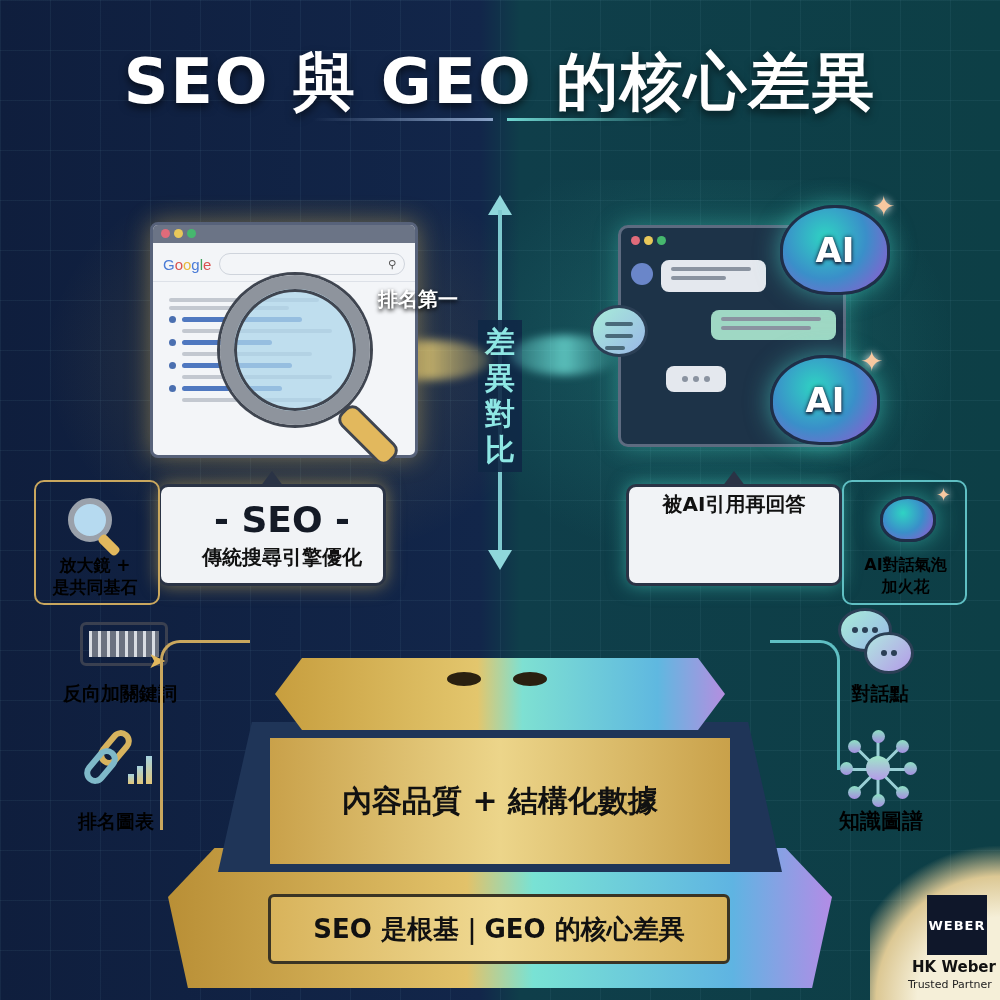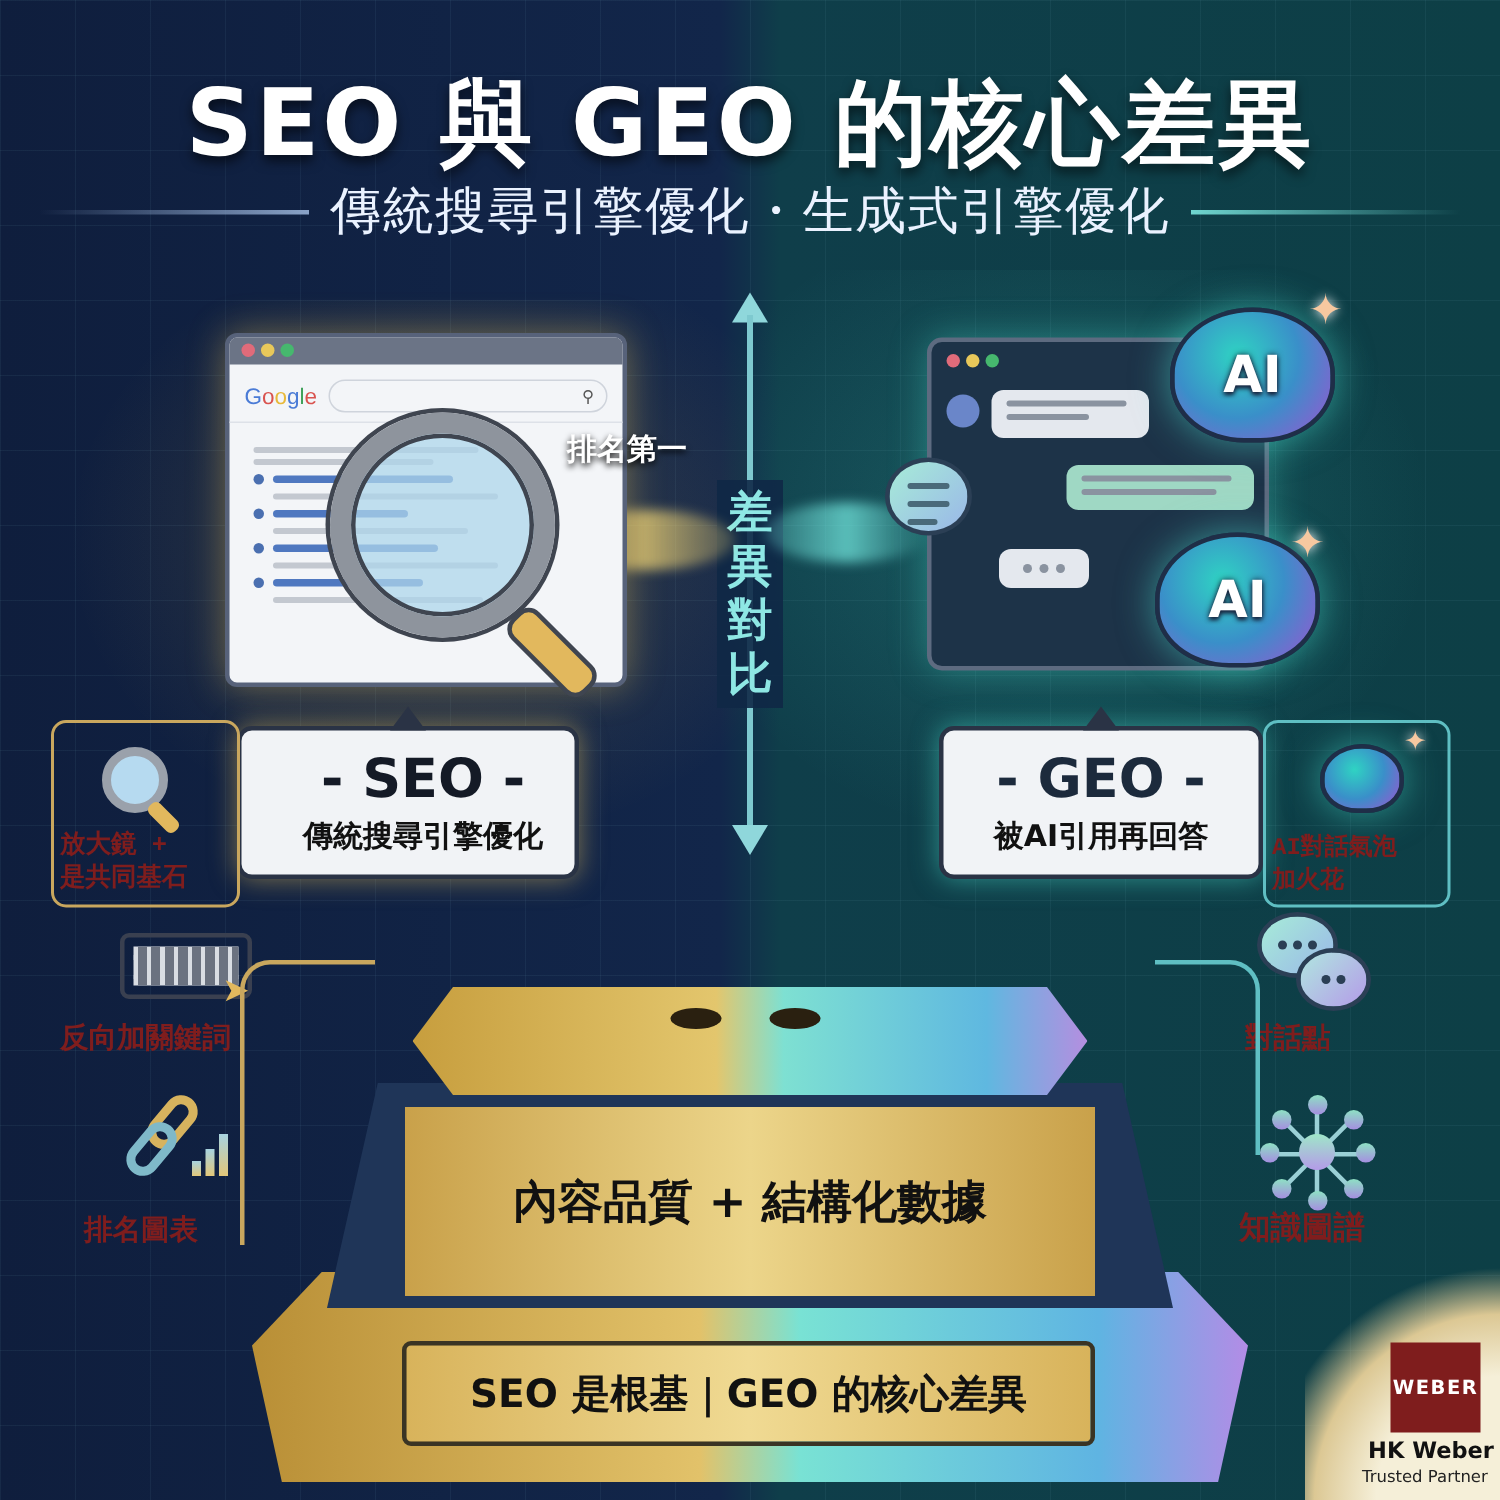--- a/index.html
+++ b/index.html
@@ -124,21 +124,21 @@
   .callout .big { font-size:36px; font-weight:bold; margin-top:12px; color:#141a26; }
   .callout.geo .big { color:#1c2a3c; }
   .callout .small { font-size:20px; font-weight:bold; margin-top:4px; }
   .callout::before { content:""; position:absolute; top:-16px; left:50%; transform:translateX(-50%);
     border-left:12px solid transparent; border-right:12px solid transparent; border-bottom:16px solid #2a3345; }
 
   
   .side-box { position:absolute; border-radius:10px; }
   .side-box.left { left:34px; top:480px; width:126px; height:125px; border:2px solid #c9a75e; }
   .side-box.right { left:842px; top:480px; width:125px; height:125px; border:2px solid #5fbfc3; }
-  .side-label { position:absolute; font-size:17px; font-weight:bold; color:#7f1d1d; text-align:left; line-height:22px;font-family:Liberation Mono, monospace; }
+  .side-label { position:absolute; font-size:17px; font-weight:bold; color:#000000; text-align:center; line-height:22px; }
 
   .icon-mag-small { position:absolute; left:68px; top:498px; width:44px; height:44px; border-radius:50%;
     border:6px solid #9aa1ab; background:#b6daf0; }
   .icon-mag-small-h { position:absolute; left:104px; top:533px; width:10px; height:24px; background:#e2b85d; transform:rotate(-45deg); border-radius:4px; }
 
   .keyboard { position:absolute; left:80px; top:622px; width:88px; height:44px; background:#d9dde3; border:3px solid #3a4050; border-radius:6px;
     background-image: repeating-linear-gradient(90deg, #6b7280 0 6px, transparent 6px 9px),
                       repeating-linear-gradient(0deg, transparent 0 10px, #d9dde3 10px 13px);
     background-size: 100% 100%; background-clip: content-box; padding:6px; }
   .cursor { position:absolute; left:148px; top:648px; color:#e2b85d; font-size:22px; }
@@ -182,36 +182,35 @@
   .ped-base { position:absolute; left:168px; top:848px; width:664px; height:140px;
     background: linear-gradient(90deg, #b98f36 0%, #e2c26a 45%, #79e2d4 55%, #5fb4e2 85%, #b38ce6 100%);
     clip-path: polygon(7% 0, 93% 0, 100% 35%, 97% 100%, 3% 100%, 0 35%); }
   .ped-plaque { position:absolute; left:268px; top:894px; width:462px; height:70px;
     background: linear-gradient(90deg,#d8b35b,#f0da93 50%,#d8b35b); border:3px solid #3a3424; border-radius:6px;
     display:flex; align-items:center; justify-content:center; font-size:26px; font-weight:bold; color:#111; }
 
   
   .logo-bg { position:absolute; right:0; top:840px; width:130px; height:160px;
     background: radial-gradient(circle at 100% 100%, #f5efd8 40%, #dcc894 60%, transparent 75%); }
-  .logo-box { position:absolute; left:927px; top:895px; width:60px; height:60px; background:#7f1d1d;
+  .logo-box { position:absolute; left:927px; top:895px; width:60px; height:60px; background:#0f172a;
     display:flex; align-items:center; justify-content:center; color:#fff; font-size:13px; font-weight:bold; letter-spacing:1px; }
   .logo-name { position:absolute; left:908px; top:958px; width:92px; text-align:center; font-size:15px; font-weight:bold; color:#111; }
   .logo-tag { position:absolute; left:908px; top:978px; width:92px; text-align:left; font-size:11px; font-weight:normal; color:#222; }
 </style>
 </head>
 <body>
 
 <div class="bg-grid"></div>
 <div class="glow-left"></div>
 <div class="glow-right"></div>
 
 <h1 class="title">SEO 與 GEO 的核心差異</h1>
 <div class="subtitle-row">
   <span class="subtitle-line left"></span>
-  <span class="subtitle">傳統搜尋引擎優化・生成式引擎優化</span>
   <span class="subtitle-line right"></span>
 </div>
 
 <div class="axis">
   <div class="head-up"></div>
   <div class="shaft"></div>
   <div class="head-down"></div>
 </div>
 <div class="axis-label">
   <div>差</div>
@@ -292,21 +291,20 @@
 <div class="brain b1">AI</div>
 <div class="brain b2">AI</div>
 <div class="sparkle" style="left:872px;top:190px">✦</div>
 <div class="sparkle" style="left:860px;top:345px">✦</div>
 
 <div class="callout seo">
   <div class="big">- SEO -</div>
   <div class="small">傳統搜尋引擎優化</div>
 </div>
 <div class="callout geo">
-  <div class="big">- GEO -</div>
   <div class="small">被AI引用再回答</div>
 </div>
 
 <div class="side-box left"></div>
 <div class="icon-mag-small"></div>
 <div class="icon-mag-small-h"></div>
 <div class="side-label" style="left:40px;top:554px;width:110px">
   <div>放大鏡 +</div>
   <div>是共同基石</div>
 </div>

